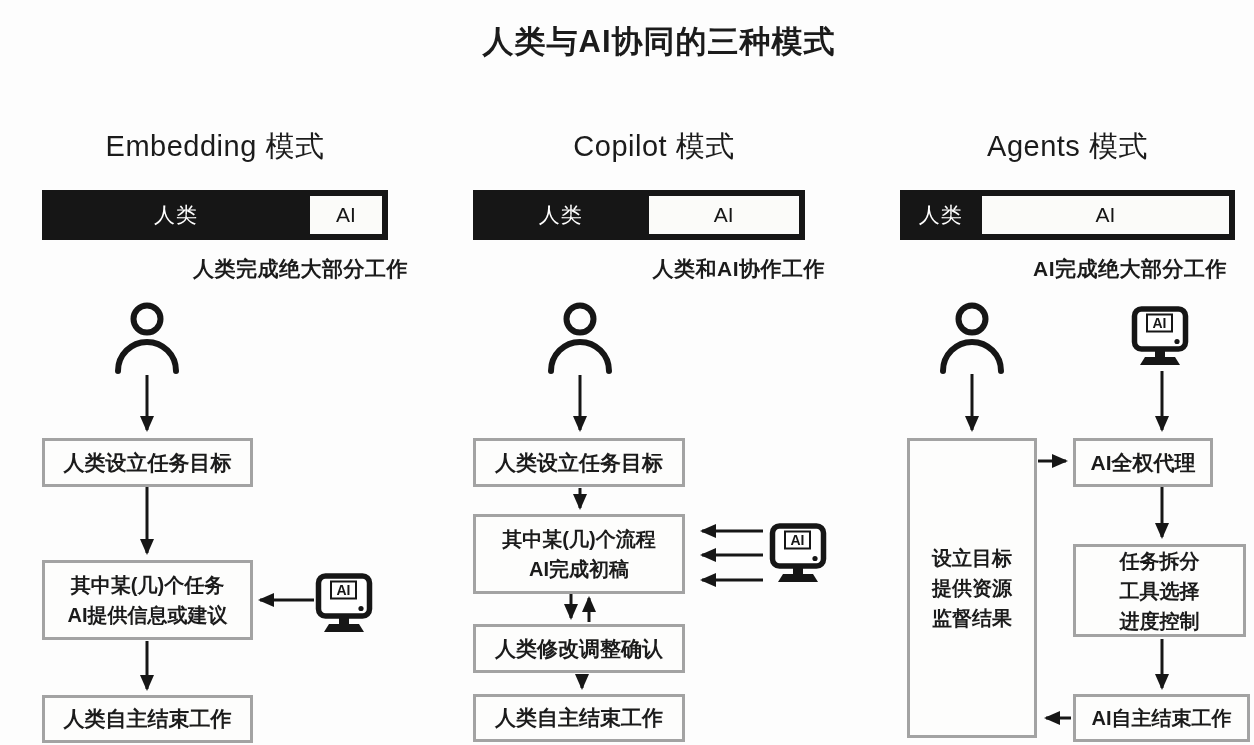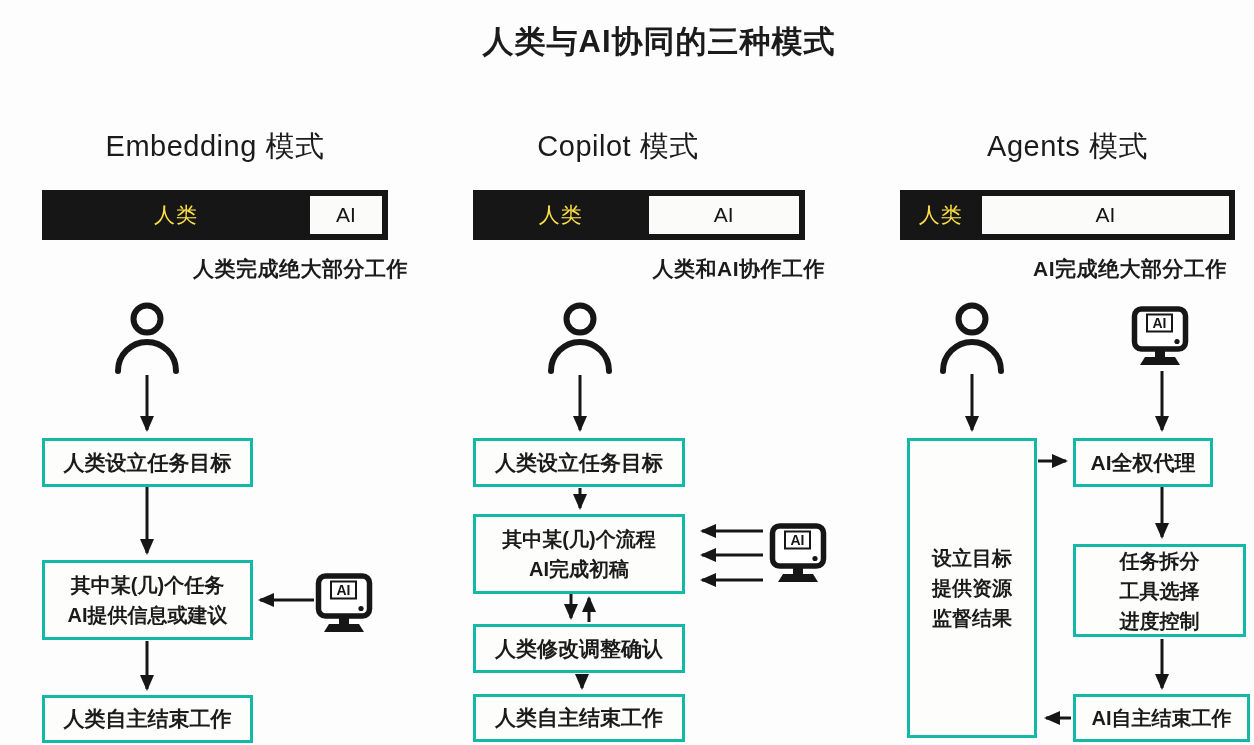--- a/index.html
+++ b/index.html
@@ -12,32 +12,32 @@
     font-size:31px;font-weight:600;letter-spacing:1px;padding-left:32px;
   }
   .col-header{
     position:absolute;text-align:center;font-size:29px;font-weight:500;letter-spacing:.5px;
   }
   .bar{
     position:absolute;height:50px;display:flex;align-items:stretch;
     background:#161616;border:3px solid #161616;box-sizing:border-box;
   }
   .bar-human{
-    background:#161616;color:#fde047;display:flex;align-items:center;justify-content:center;
+    background:#161616;color:#ffffff;display:flex;align-items:center;justify-content:center;
     font-size:21px;font-weight:500;letter-spacing:1px;
   }
   .bar-ai{
     flex:1;background:#fbfbf9;border:3px solid #161616;box-sizing:border-box;color:#161616;
     display:flex;align-items:center;justify-content:center;font-size:21px;font-weight:500;
   }
   .caption{
     position:absolute;text-align:right;font-size:21px;font-weight:700;letter-spacing:.5px;
   }
   .fbox{
-    position:absolute;background:#fdfdfc;border:3px solid #14b8a6;box-sizing:border-box;
+    position:absolute;background:#fdfdfc;border:3px solid #a3a3a3;box-sizing:border-box;
     display:flex;flex-direction:column;align-items:center;justify-content:center;
     text-align:left;font-weight:600;font-size:21px;
   }
   .fbox .ln{display:block;line-height:28px;}
   .fbox.multi .ln{font-size:20px;line-height:30px;}
   .icon{position:absolute;}
   svg{display:block;}
   .arrow-layer{position:absolute;left:0;top:0;pointer-events:none;}
 </style>
 </head>
@@ -115,21 +115,21 @@
       <circle cx="46" cy="35.5" r="2.6" fill="#161616"></circle>
       <rect x="24" y="43" width="10" height="9" fill="#161616"></rect>
       <path d="M14,51 L44,51 L49,59 L9,59 Z" fill="#161616"></path>
     </svg>
   </div>
 
   <div class="fbox" style="left:42px;top:695px;width:211px;height:48px">
     <span class="ln">人类自主结束工作</span>
   </div>
 
-  <div class="col-header" style="left:452px;top:127px;width:332px">Copilot 模式</div>
+  <div class="col-header" style="left:488px;top:127px;width:332px">Copilot 模式</div>
 
   <div class="bar" style="left:473px;top:190px;width:332px">
     <div class="bar-human" style="width: 52%;">
       <span>人类</span>
     </div>
     <div class="bar-ai">
       <span>AI</span>
     </div>
   </div>
 

